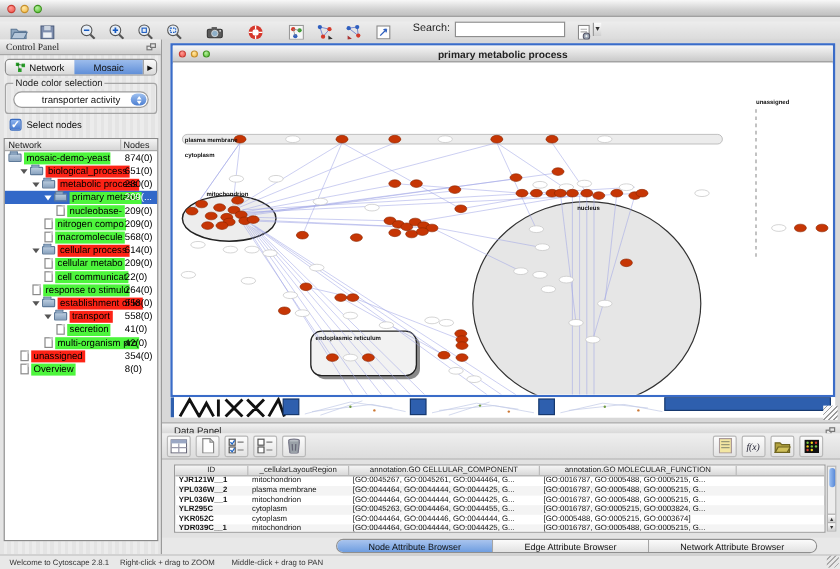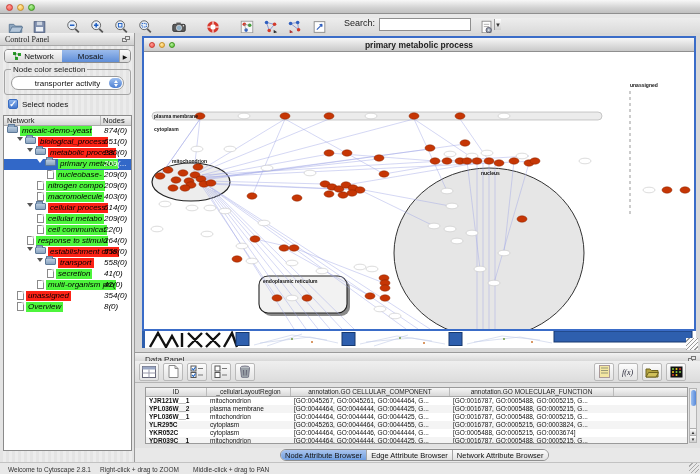--- a/index.html
+++ b/index.html
@@ -71,21 +71,21 @@
     background:linear-gradient(#8db4ee,#4478cf); color:#fff; font-size:9px; line-height:9px;
     text-align:center; font-weight:bold;}
   #checkbox-label { font-size:8px; color:#111; }
 
   #tree-box { position:absolute; left:3px; top:82px; width:129px; height:336px;
     background:#fff; border:1px solid #8a8a8a; overflow:hidden; }
   #tree-header { display:flex; height:10px; background:linear-gradient(#f4f4f4,#d6d6d6);
     border-bottom:1px solid #aaa; font-size:7.5px; color:#222; }
   #tree-header .h1 { flex:1; padding-left:3px; border-right:1px solid #bbb;}
   #tree-header .h2 { width:30px; padding-left:2px; }
-  .tree-row { position:relative; height:11px; display:flex; align-items:flex-start; font-size:8px;font-style:italic; }
+  .tree-row { position:relative; height:11px; display:flex; align-items:center; font-size:8px; }
   .tree-row.selected { background:#3268c8; }
   .tri { width:0; height:0; border-left:3.5px solid transparent; border-right:3.5px solid transparent;
     border-top:4.5px solid #555; margin-right:2px; flex:none;}
   .tree-row.selected .tri { border-top-color:#fff; }
   .ico-folder { flex:none; width:11px; height:7px; background:linear-gradient(#b9cbde,#8aa4c0);
     border:1px solid #5e7a99; border-radius:1px; position:relative; margin-right:2px;}
   .ico-folder::before { content:""; position:absolute; left:0; top:-3px; width:5px; height:2px;
     background:#8aa4c0; border:1px solid #5e7a99; border-bottom:none; border-radius:1px 1px 0 0;}
   .ico-file { flex:none; width:7px; height:9px; background:#fff; border:1px solid #8a8a8a;
     margin-right:2px; position:relative;}
@@ -139,21 +139,21 @@
     background:#ededed; border:1px solid #b5b5b5; }
   #dp-thumb { position:absolute; left:0.5px; top:1px; width:5px; height:16px; border-radius:3px;
     background:linear-gradient(90deg,#9cc0f2,#5788d8); }
   .dp-arrow { position:absolute; left:0; width:6px; height:7px; background:linear-gradient(#fdfdfd,#d0d0d0);
     border-top:1px solid #b0b0b0; font-size:4.5px; text-align:center; line-height:7px; color:#333;}
 
   
   #bottom-tabs { position:absolute; left:135px; top:415px; width:565px; height:14px; }
   #tabgroup { position:absolute; left:145px; top:1px; height:12px; display:flex;
     border:1px solid #8f8f8f; border-radius:6px; overflow:hidden; background:#f2f2f2;}
-  .btab { padding:0 4px; font-size:7.5px; color:#111; display:flex; align-items:center;
+  .btab { padding:0 26px; font-size:7.5px; color:#111; display:flex; align-items:center;
     border-right:1px solid #a5a5a5; background:linear-gradient(#fbfbfb,#e2e2e2);}
   .btab:last-child { border-right:none; }
   .btab.sel { background:linear-gradient(#a9c4ee,#6f9ee0); }
 
   
   #status-bar { position:absolute; left:0; top:462px; width:700px; height:12px;
     background:#e8e8e8; border-top:1px solid #c2c2c2; font-size:6.5px; color:#333; }
   #status-bar span { position:absolute; top:2.5px; }
   #app-grip { position:absolute; right:1px; bottom:1px; width:10px; height:10px;
     background:repeating-linear-gradient(135deg,transparent 0 2px,#aaa 2px 3px); }
@@ -367,21 +367,21 @@
           <div class="tree-row">
             <span style="flex: 0 0 auto; width: 33px;"></span>
             <span class="ico-file"></span>
             <span class="lbl green">nitrogen compo</span>
             <span class="cnt">209(0)</span>
           </div>
           <div class="tree-row">
             <span style="flex: 0 0 auto; width: 33px;"></span>
             <span class="ico-file"></span>
             <span class="lbl green">macromolecule</span>
-            <span class="cnt">403(0)</span>
+            <span class="cnt">568(0)</span>
           </div>
           <div class="tree-row">
             <span style="flex: 0 0 auto; width: 23px;"></span>
             <span class="tri"></span>
             <span class="ico-folder"></span>
             <span class="lbl red">cellular process</span>
             <span class="cnt">614(0)</span>
           </div>
           <div class="tree-row">
             <span style="flex: 0 0 auto; width: 33px;"></span>

